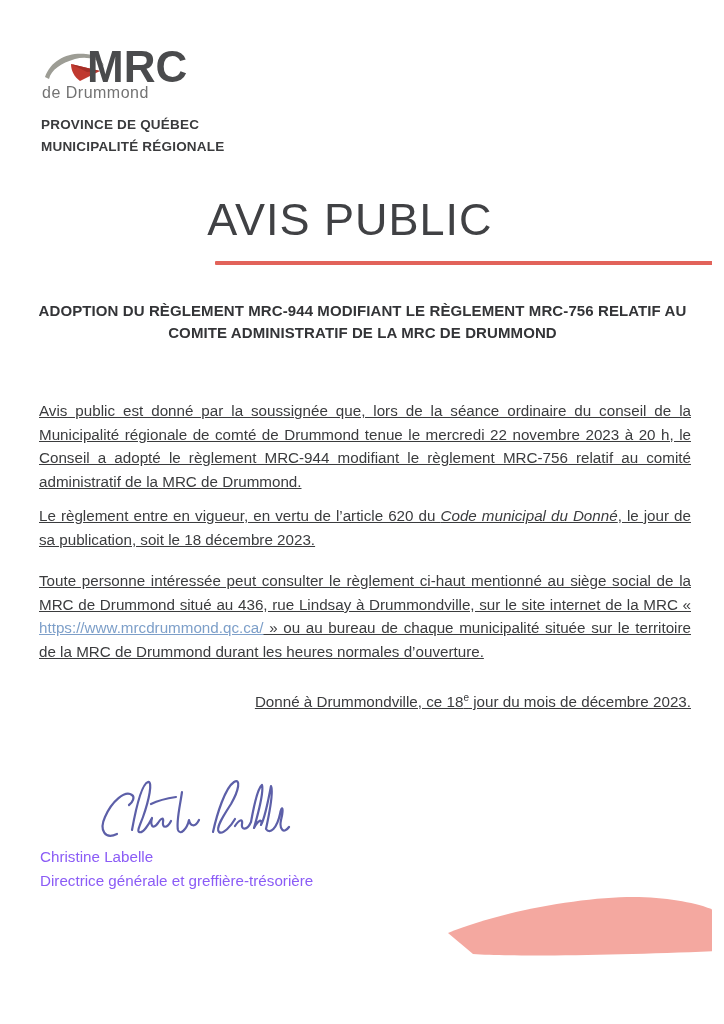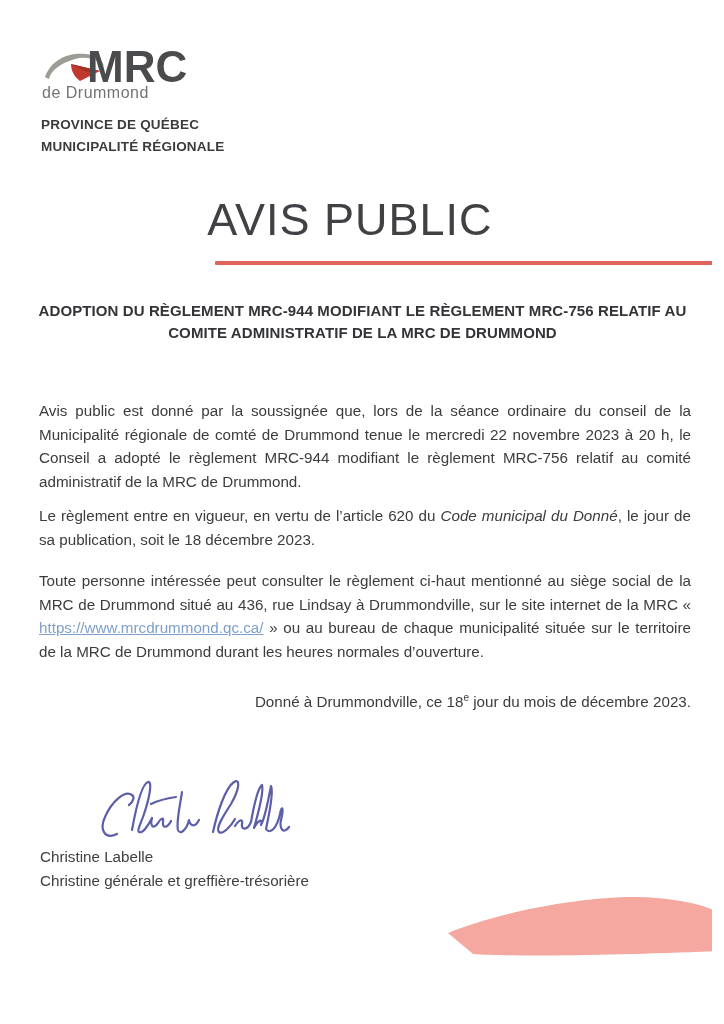--- a/index.html
+++ b/index.html
@@ -48,34 +48,34 @@
   
   .subject {
     position: absolute; left: 37px; top: 292px; width: 651px;
     text-align: center; font-size: 15px; font-weight: bold;
     line-height: 21.5px; color: #333437; letter-spacing: 0.1px; margin-top: 8px;
   }
   
   .para {
     position: absolute; left: 39px; width: 652px;
     font-size: 15.2px; line-height: 23.6px;
-    text-align: justify; color: #3b3c3e;
+    text-align: justify; color: #3b3c3e; text-decoration: underline;
   }
   .p1 { top: 399px; }
   .p2 { top: 504px; }
   .p3 { top: 569px; }
   .dateline { top: 690px; text-align: right; }
   .italic { font-style: italic; }
   .doc-link { text-decoration: underline; cursor: pointer; }
   sup { font-size: 10px; vertical-align: super; line-height: 0; }
   
   .signature-svg { position: absolute; left: 95px; top: 768px; }
   .signer {
     position: absolute; left: 40px; top: 845px;
-    font-size: 15.2px; line-height: 23.5px; color: #404040;
+    font-size: 15.2px; line-height: 23.5px; color: #8b5cf6;
   }
   
   .pink-swoosh { position: absolute; left: 443px; top: 890px; }
 </style>
 </head>
 <body>
 
 <div id="page">
 
   <div class="logo-wrap">
@@ -115,20 +115,20 @@
       <path d="M37,62 C41,40 47,16 53,14 C58,13 54,32 48,49 C45,57 42,63 44,64 C48,66 54,56 57,50 C55,58 58,62 63,55 C66,50 69,49 68,54 C67,60 72,61 76,53"></path>
       <path d="M56,36 C64,32 74,30 81,29"></path>
       <path d="M87,24 C85,38 81,54 83,62 C85,68 92,61 94,52 C95,58 100,60 104,52"></path>
       <path d="M118,64 C122,46 130,20 139,14 C146,10 144,22 136,36 C129,47 120,60 124,64 C128,67 136,58 140,51"></path>
       <path d="M140,58 C144,52 148,50 147,56 C146,62 152,63 156,54 C159,37 163,20 167,17 C169,24 163,46 159,60 C163,52 168,50 166,57 C170,50 173,34 176,18 C179,24 174,47 171,61 C175,67 182,60 185,46 C187,36 189,40 186,52 C184,62 189,66 194,59"></path>
     </g>
   </svg>
 
   <div class="signer">
     <div>Christine Labelle</div>
-    <div>Christine générale et greffière-trésorière</div>
+    <div>Directrice générale et greffière-trésorière</div>
   </div>
 
   <svg class="pink-swoosh" width="281" height="70" viewBox="0 0 281 70">
     <path d="M5,43 C55,22 140,6 196,7 C232,8 263,15 274,22 L274,61 C185,65 72,67 30,64 Z" fill="#f4a8a0"></path>
   </svg>
 
 </div>
 
 </body></html>

